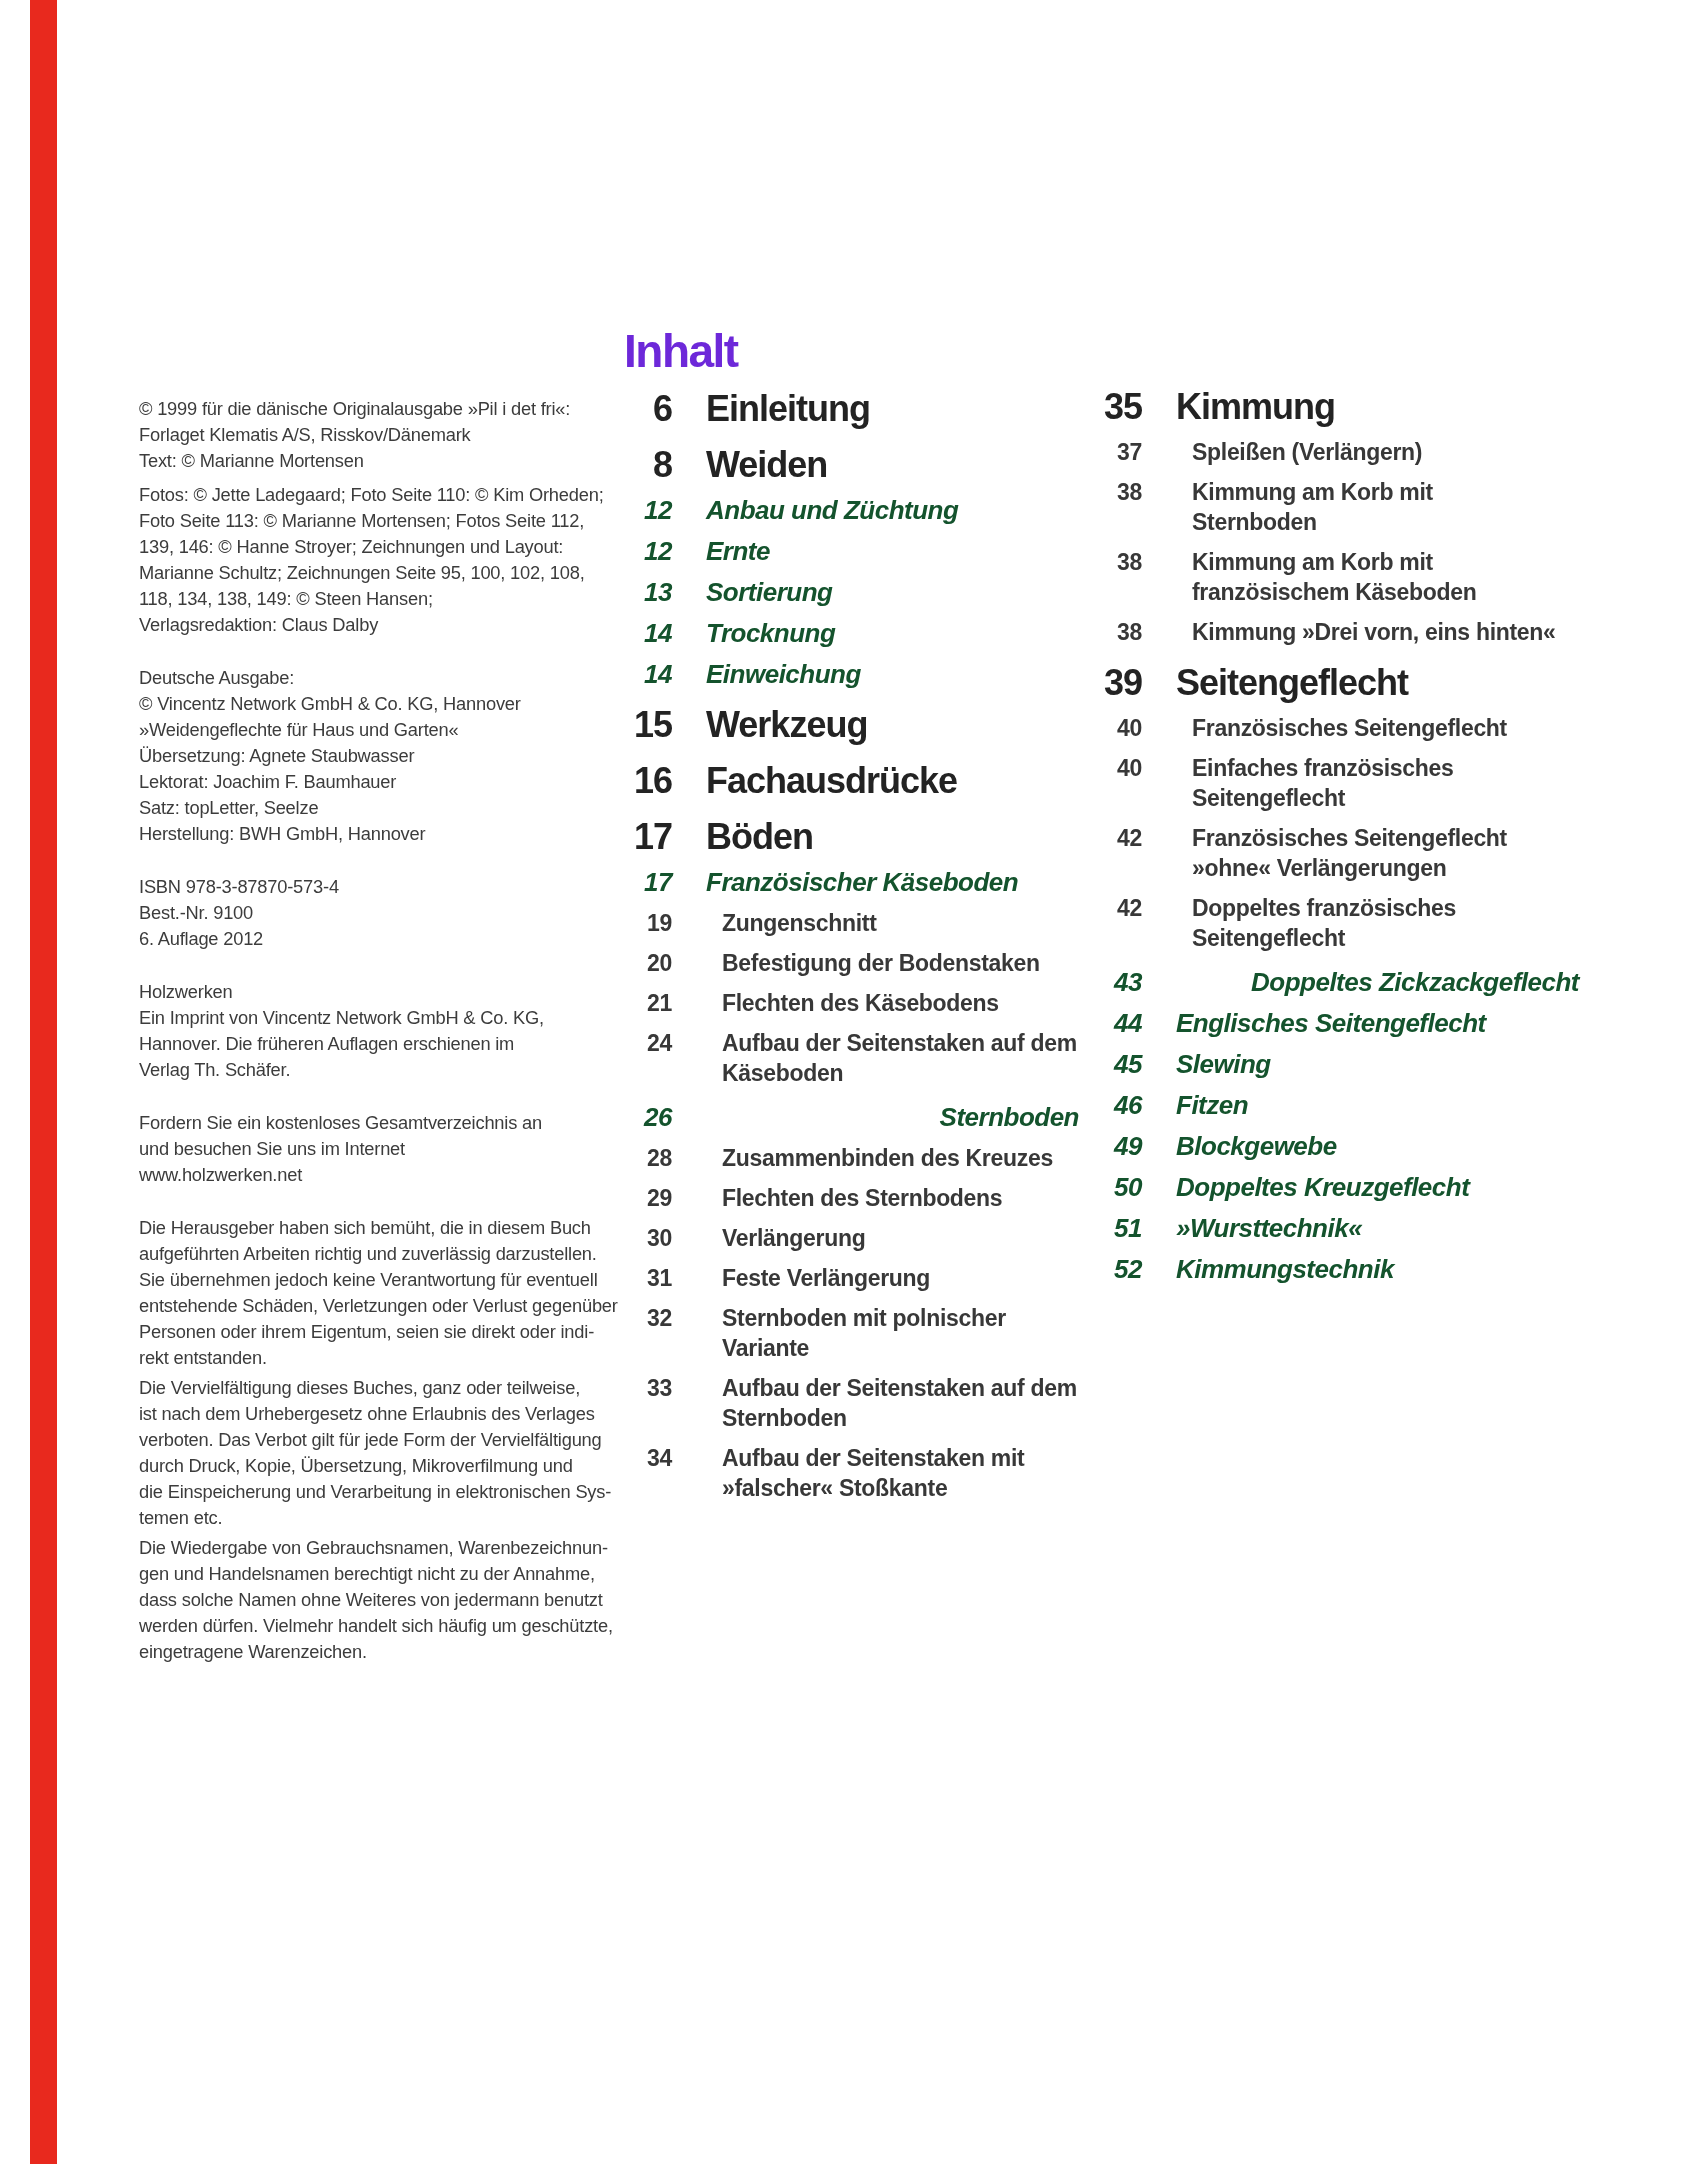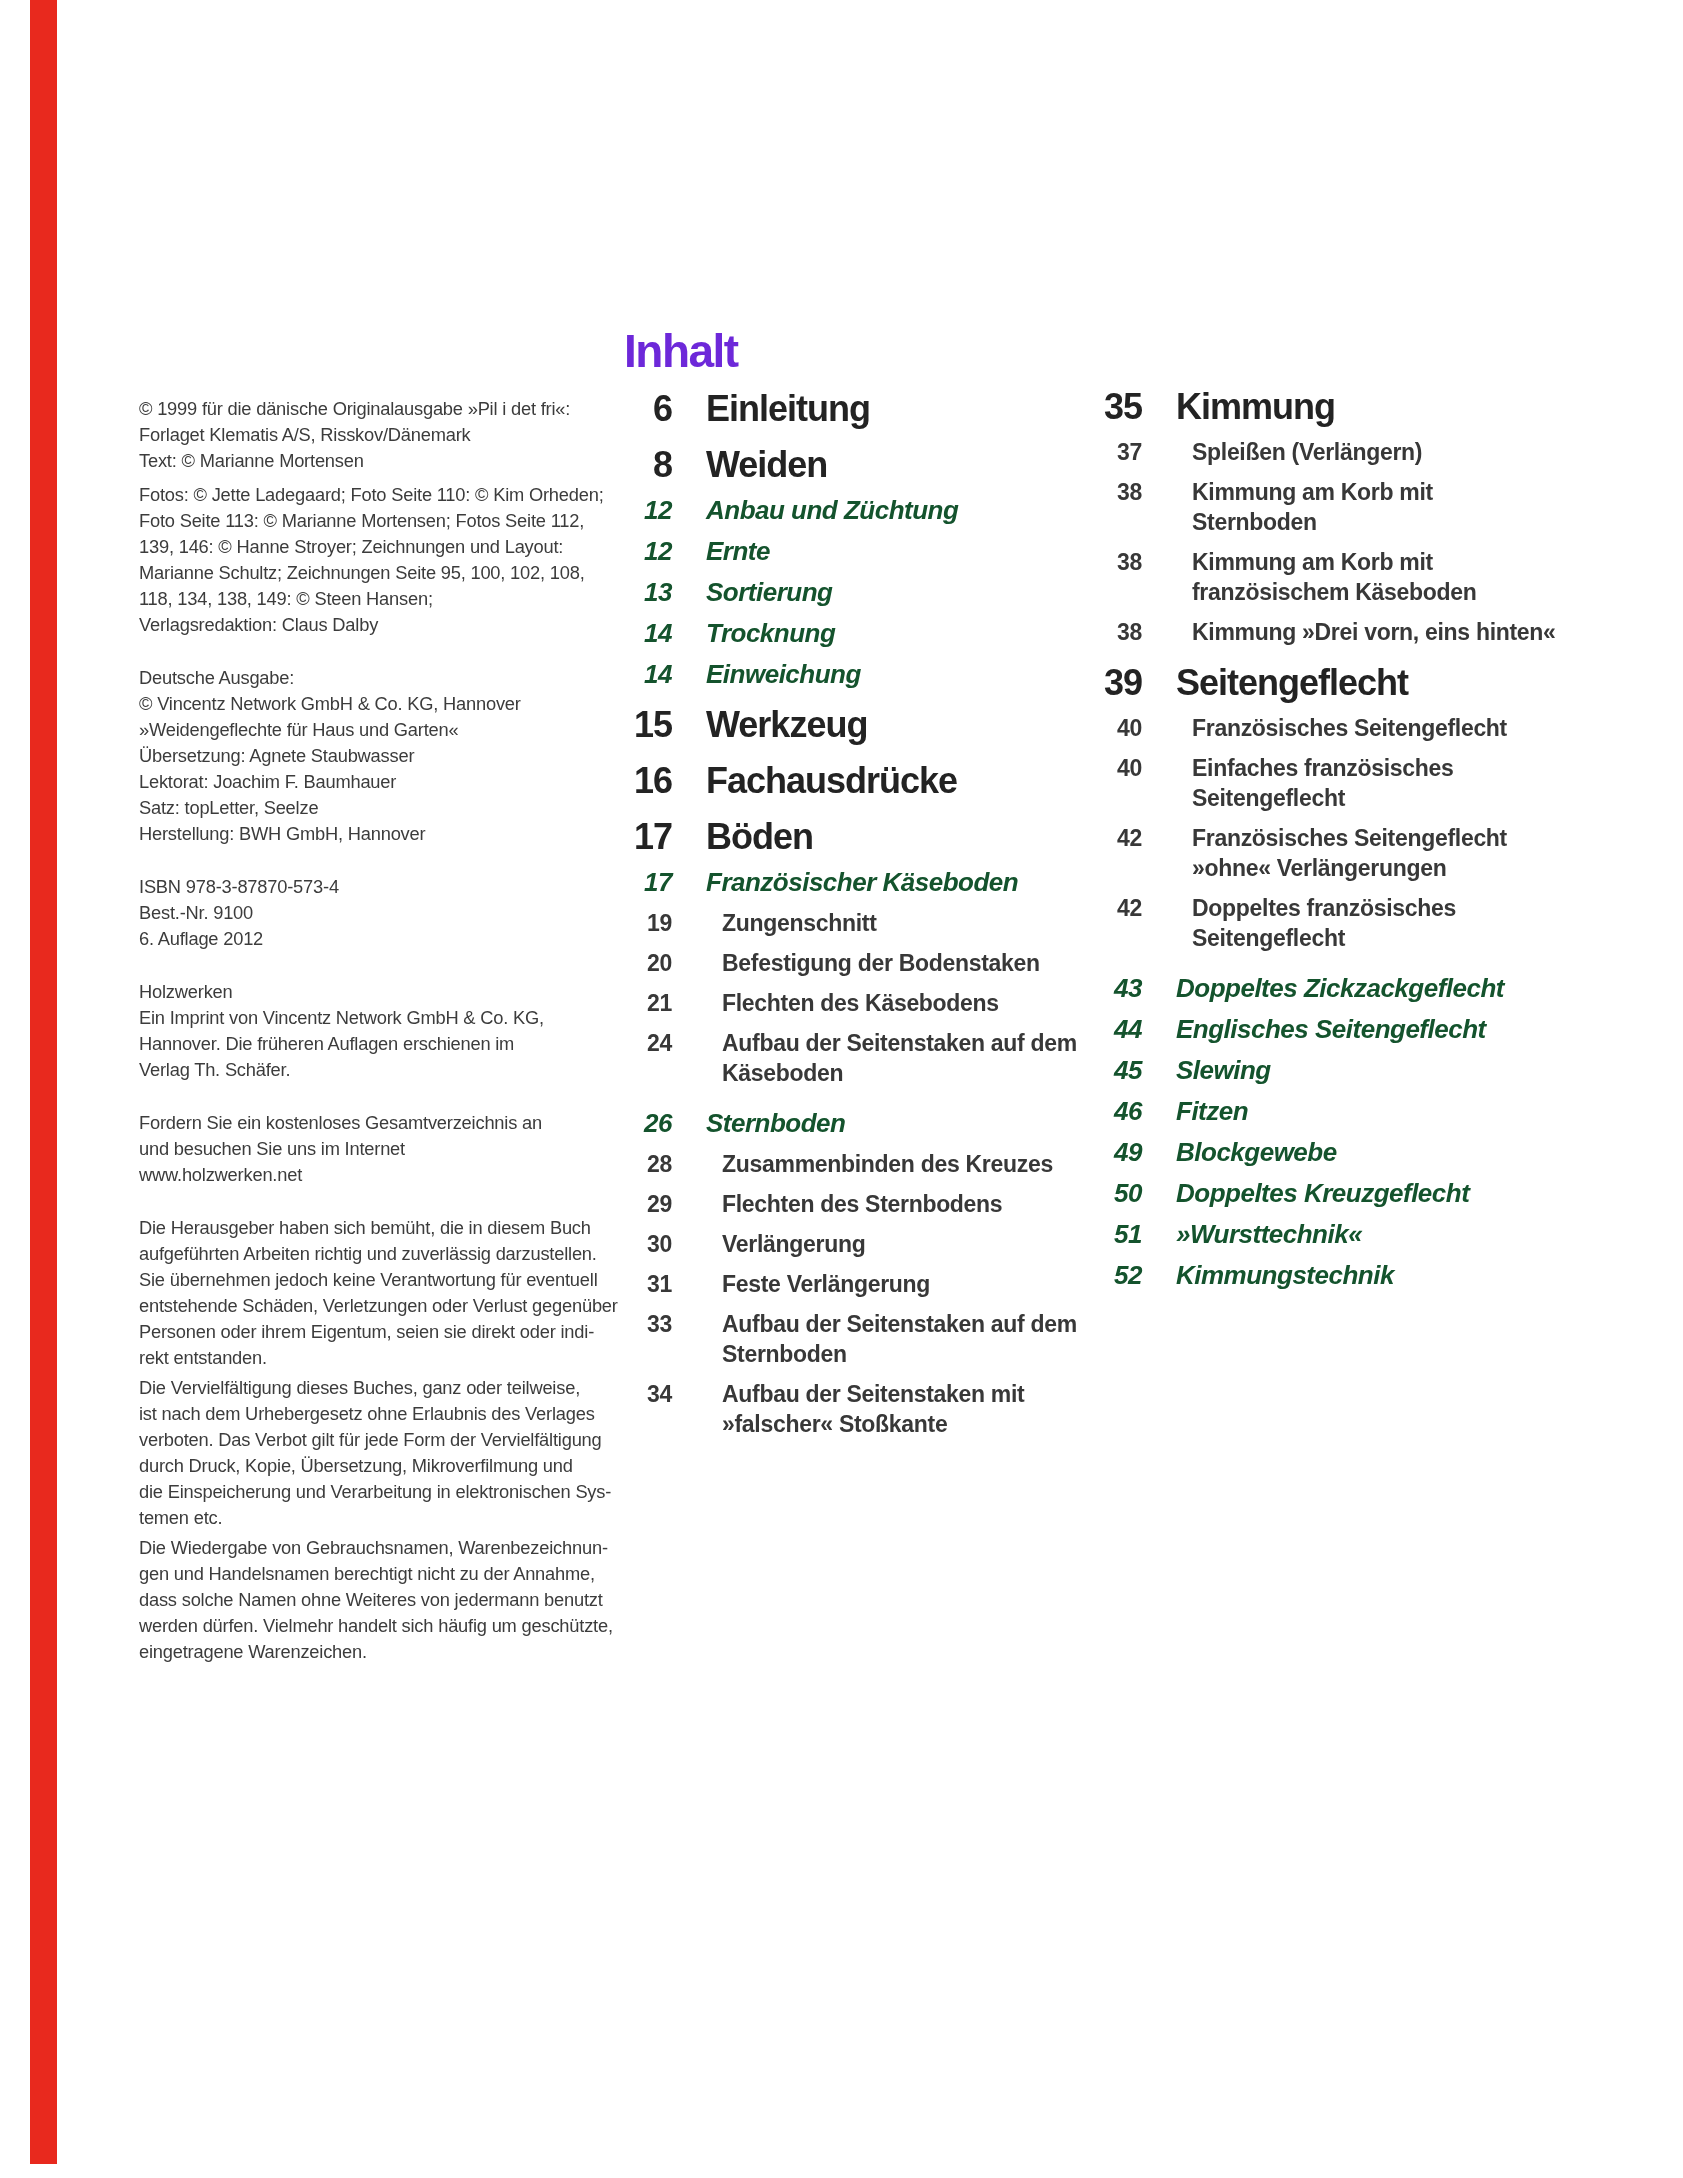--- a/index.html
+++ b/index.html
@@ -42,21 +42,21 @@
   .row.sub{margin:0 0 10px 0;gap:16px;}
   .row.sub .num,.row.sub .lbl{
     font-size:23px;line-height:30px;font-weight:bold;color:#383838;letter-spacing:-0.3px;
   }
 
   .row.ital{margin:0 0 11px 0;}
   .row.ital .num,.row.ital .lbl{
     font-size:26px;line-height:30px;font-weight:bold;font-style:italic;color:#14532d;letter-spacing:-0.5px;
   }
 
-  .row.gap{margin-top:20px;}
+  .row.gap{margin-top:14px;justify-content:space-between;}
 </style>
 </head>
 <body>
 
 <div class="red-bar" style="background: rgb(232, 41, 30);"></div>
 
 <div class="imprint">
   <p class="imp tight">© 1999 für die dänische Originalausgabe »Pil i det fri«:
 Forlaget Klematis A/S, Risskov/Dänemark
 Text: © Marianne Mortensen</p>
@@ -180,20 +180,25 @@
   </div>
   <div class="row sub">
     <span class="num">30</span>
     <span class="lbl">Verlängerung</span>
   </div>
   <div class="row sub">
     <span class="num">31</span>
     <span class="lbl">Feste Verlängerung</span>
   </div>
   <div class="row sub">
+    <span class="num">32</span>
+    <span class="lbl">Sternboden mit polnischer
+Variante</span>
+  </div>
+  <div class="row sub">
     <span class="num">33</span>
     <span class="lbl">Aufbau der Seitenstaken auf dem
 Sternboden</span>
   </div>
   <div class="row sub">
     <span class="num">34</span>
     <span class="lbl">Aufbau der Seitenstaken mit
 »falscher« Stoßkante</span>
   </div>
 </div>

